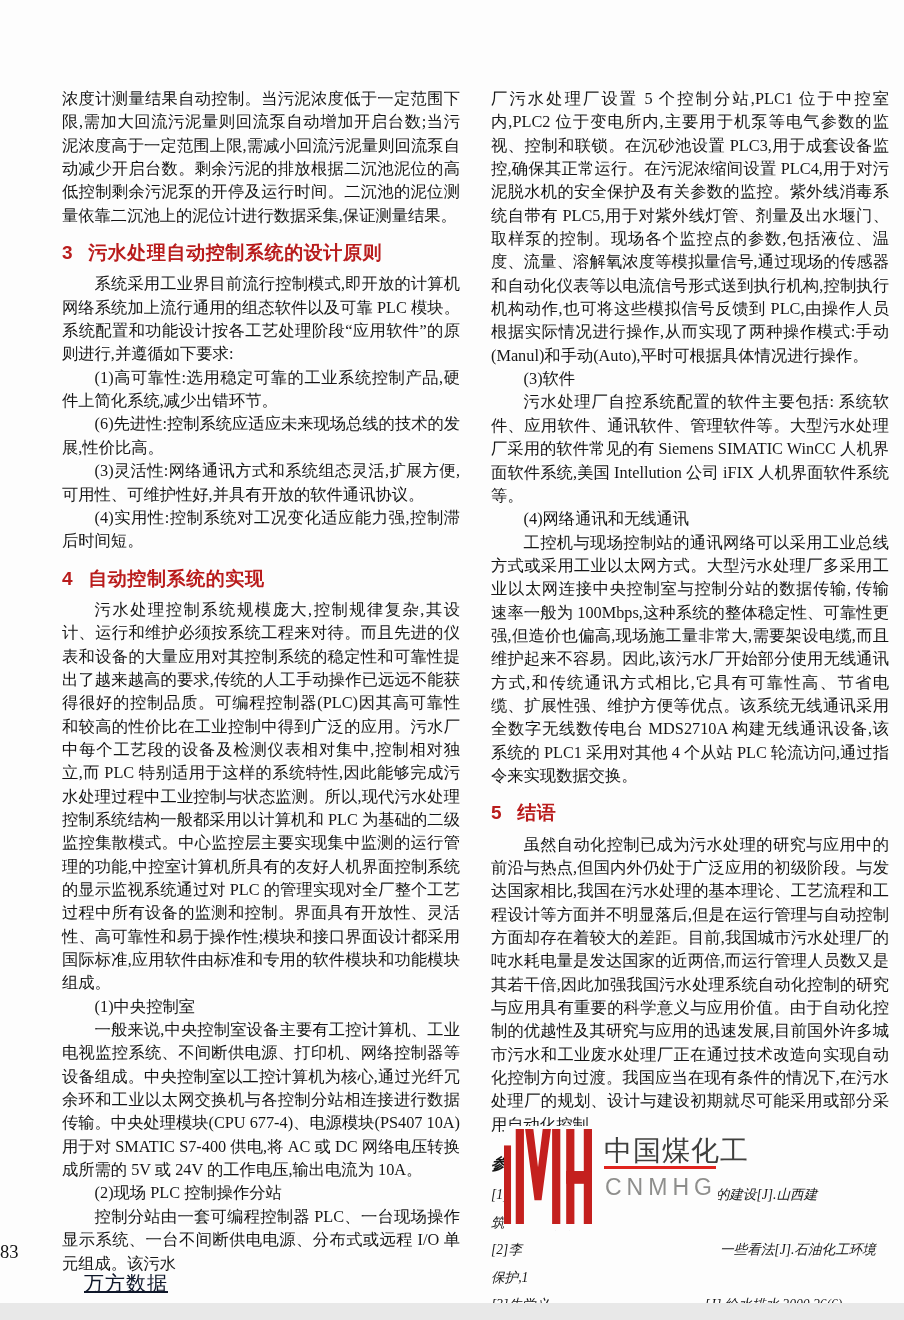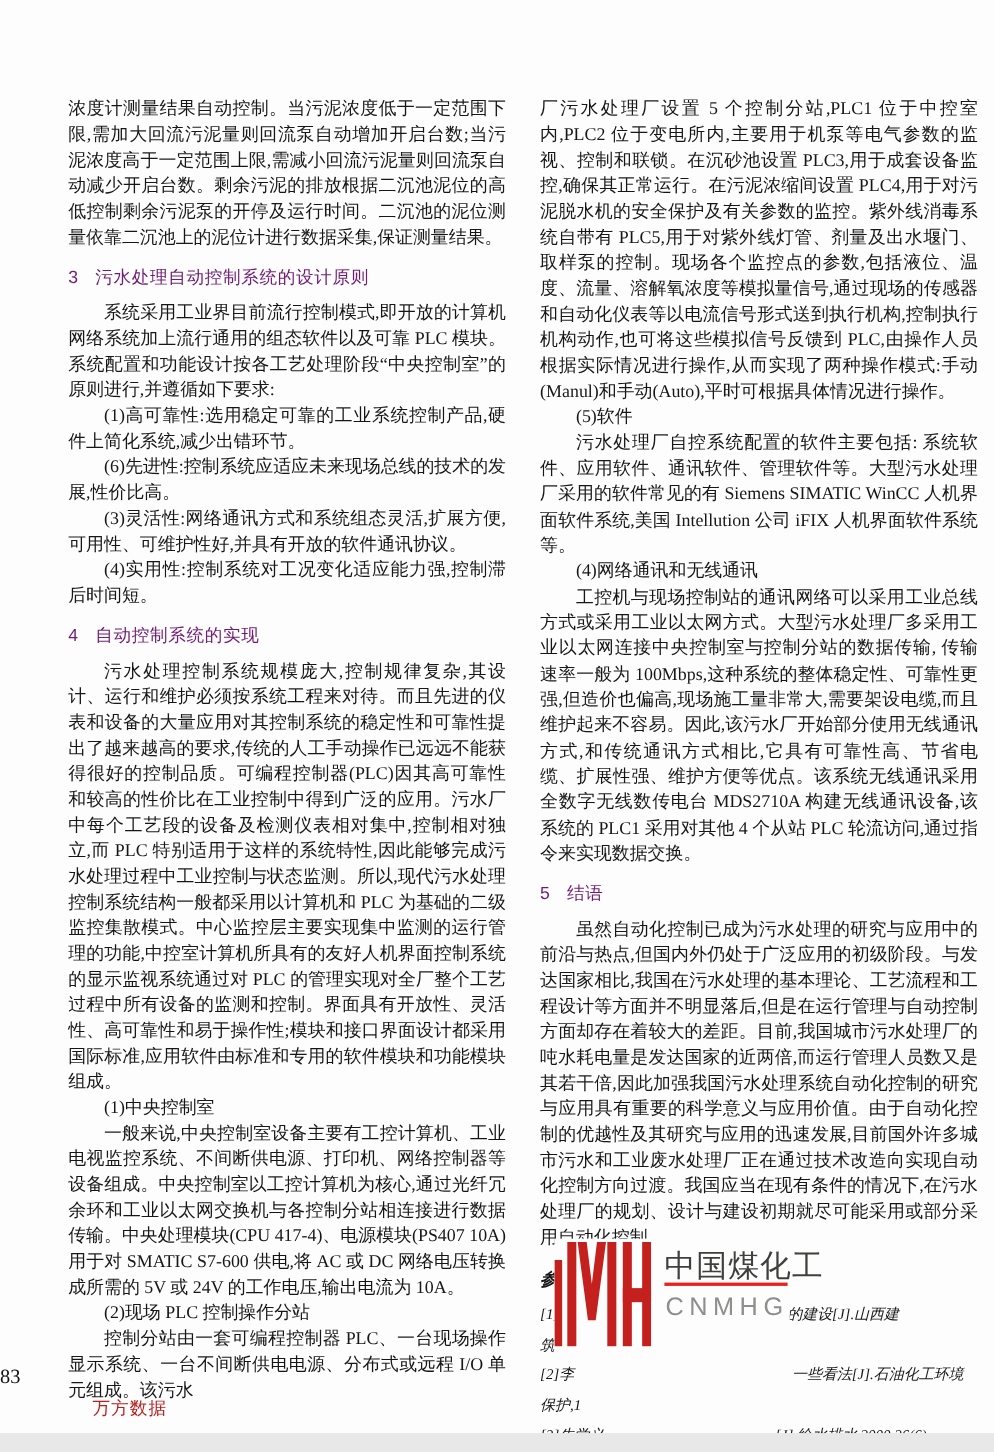--- a/index.html
+++ b/index.html
@@ -12,22 +12,22 @@
     position:absolute;top:87px;width:398px;
     font-size:16.3px;line-height:23.35px;
     text-align:justify;text-justify:inter-ideograph;
   }
   #col-left{left:62px;}
   #col-right{left:491px;}
   .col p{margin:0;text-indent:2em;}
   .col p.cont{text-indent:0;}
   .sec-heading{
     font-family:"Liberation Sans",sans-serif;
-    font-weight:400;font-size:16px;letter-spacing:0.6px;
-    margin:14px 0 8px 0;color:#701a75;
+    font-weight:700;font-size:19px;letter-spacing:0.6px;
+    margin:14px 0 8px 0;color:#b91c1c;
   }
   .sec-num{margin-right:15px;}
   .refs{margin-top:16px;}
   .refs-heading{
     font-family:"Liberation Serif",serif;font-style:italic;
     font-weight:700;font-size:15.5px;margin:0 0 6px 0;
   }
   .ref{
     font-style:italic;font-size:13.6px;line-height:27.4px;
     text-indent:0 !important;text-align:left;
@@ -52,49 +52,49 @@
     position:absolute;left:101px;top:48px;
     font-family:"Liberation Sans",sans-serif;font-size:23px;
     letter-spacing:5px;color:#8e8e8c;white-space:nowrap;
   }
   #page-number{
     position:absolute;left:0;top:1242px;width:904px;text-align:left;
     font-size:18.5px;color:#111;
   }
   #footer-brand{
     position:absolute;left:84px;top:1270px;
-    font-family:"Liberation Sans",sans-serif;font-size:16px;
-    color:#b91c1c;letter-spacing:1px;
+    font-family:"Liberation Sans",sans-serif;font-size:20px;
+    color:#0f172a;letter-spacing:1px;text-decoration:underline;
   }
 </style>
 </head>
 <body>
 
 <div id="page">
 
   <div class="col" id="col-left">
       <p class="cont">浓度计测量结果自动控制。当污泥浓度低于一定范围下限,需加大回流污泥量则回流泵自动增加开启台数;当污泥浓度高于一定范围上限,需减小回流污泥量则回流泵自动减少开启台数。剩余污泥的排放根据二沉池泥位的高低控制剩余污泥泵的开停及运行时间。二沉池的泥位测量依靠二沉池上的泥位计进行数据采集,保证测量结果。</p>
       <div class="sec-heading"><span class="sec-num">3</span><span>污水处理自动控制系统的设计原则</span></div>
-      <p>系统采用工业界目前流行控制模式,即开放的计算机网络系统加上流行通用的组态软件以及可靠 PLC 模块。系统配置和功能设计按各工艺处理阶段“中央控制室”的原则进行,并遵循如下要求:</p>
+      <p>系统采用工业界目前流行控制模式,即开放的计算机网络系统加上流行通用的组态软件以及可靠 PLC 模块。系统配置和功能设计按各工艺处理阶段“应用软件”的原则进行,并遵循如下要求:</p>
       <p>(1)高可靠性:选用稳定可靠的工业系统控制产品,硬件上简化系统,减少出错环节。</p>
       <p>(6)先进性:控制系统应适应未来现场总线的技术的发展,性价比高。</p>
       <p>(3)灵活性:网络通讯方式和系统组态灵活,扩展方便,可用性、可维护性好,并具有开放的软件通讯协议。</p>
       <p>(4)实用性:控制系统对工况变化适应能力强,控制滞后时间短。</p>
       <div class="sec-heading"><span class="sec-num">4</span><span>自动控制系统的实现</span></div>
       <p>污水处理控制系统规模庞大,控制规律复杂,其设计、运行和维护必须按系统工程来对待。而且先进的仪表和设备的大量应用对其控制系统的稳定性和可靠性提出了越来越高的要求,传统的人工手动操作已远远不能获得很好的控制品质。可编程控制器(PLC)因其高可靠性和较高的性价比在工业控制中得到广泛的应用。污水厂中每个工艺段的设备及检测仪表相对集中,控制相对独立,而 PLC 特别适用于这样的系统特性,因此能够完成污水处理过程中工业控制与状态监测。所以,现代污水处理控制系统结构一般都采用以计算机和 PLC 为基础的二级监控集散模式。中心监控层主要实现集中监测的运行管理的功能,中控室计算机所具有的友好人机界面控制系统的显示监视系统通过对 PLC 的管理实现对全厂整个工艺过程中所有设备的监测和控制。界面具有开放性、灵活性、高可靠性和易于操作性;模块和接口界面设计都采用国际标准,应用软件由标准和专用的软件模块和功能模块组成。</p>
       <p>(1)中央控制室</p>
-      <p>一般来说,中央控制室设备主要有工控计算机、工业电视监控系统、不间断供电源、打印机、网络控制器等设备组成。中央控制室以工控计算机为核心,通过光纤冗余环和工业以太网交换机与各控制分站相连接进行数据传输。中央处理模块(CPU 417-4)、电源模块(PS407 10A)用于对 SMATIC S7-600 供电,将 AC 或 DC 网络电压转换成所需的 5V 或 24V 的工作电压,输出电流为 10A。</p>
+      <p>一般来说,中央控制室设备主要有工控计算机、工业电视监控系统、不间断供电源、打印机、网络控制器等设备组成。中央控制室以工控计算机为核心,通过光纤冗余环和工业以太网交换机与各控制分站相连接进行数据传输。中央处理模块(CPU 677-4)、电源模块(PS407 10A)用于对 SMATIC S7-400 供电,将 AC 或 DC 网络电压转换成所需的 5V 或 24V 的工作电压,输出电流为 10A。</p>
       <p>(2)现场 PLC 控制操作分站</p>
       <p>控制分站由一套可编程控制器 PLC、一台现场操作显示系统、一台不间断供电电源、分布式或远程 I/O 单元组成。该污水</p>
     </div>
 
   <div class="col" id="col-right">
 
   <p class="cont">厂污水处理厂设置 5 个控制分站,PLC1 位于中控室内,PLC2 位于变电所内,主要用于机泵等电气参数的监视、控制和联锁。在沉砂池设置 PLC3,用于成套设备监控,确保其正常运行。在污泥浓缩间设置 PLC4,用于对污泥脱水机的安全保护及有关参数的监控。紫外线消毒系统自带有 PLC5,用于对紫外线灯管、剂量及出水堰门、取样泵的控制。现场各个监控点的参数,包括液位、温度、流量、溶解氧浓度等模拟量信号,通过现场的传感器和自动化仪表等以电流信号形式送到执行机构,控制执行机构动作,也可将这些模拟信号反馈到 PLC,由操作人员根据实际情况进行操作,从而实现了两种操作模式:手动(Manul)和手动(Auto),平时可根据具体情况进行操作。</p>
-      <p>(5)软件</p>
+      <p>(3)软件</p>
       <p>污水处理厂自控系统配置的软件主要包括: 系统软件、应用软件、通讯软件、管理软件等。大型污水处理厂采用的软件常见的有 Siemens SIMATIC WinCC 人机界面软件系统,美国 Intellution 公司 iFIX 人机界面软件系统等。</p>
       <p>(4)网络通讯和无线通讯</p>
       <p>工控机与现场控制站的通讯网络可以采用工业总线方式或采用工业以太网方式。大型污水处理厂多采用工业以太网连接中央控制室与控制分站的数据传输, 传输速率一般为 100Mbps,这种系统的整体稳定性、可靠性更强,但造价也偏高,现场施工量非常大,需要架设电缆,而且维护起来不容易。因此,该污水厂开始部分使用无线通讯方式,和传统通讯方式相比,它具有可靠性高、节省电缆、扩展性强、维护方便等优点。该系统无线通讯采用全数字无线数传电台 MDS2710A 构建无线通讯设备,该系统的 PLC1 采用对其他 4 个从站 PLC 轮流访问,通过指令来实现数据交换。</p>
       <div class="sec-heading"><span class="sec-num">5</span><span>结语</span></div>
       <p>虽然自动化控制已成为污水处理的研究与应用中的前沿与热点,但国内外仍处于广泛应用的初级阶段。与发达国家相比,我国在污水处理的基本理论、工艺流程和工程设计等方面并不明显落后,但是在运行管理与自动控制方面却存在着较大的差距。目前,我国城市污水处理厂的吨水耗电量是发达国家的近两倍,而运行管理人员数又是其若干倍,因此加强我国污水处理系统自动化控制的研究与应用具有重要的科学意义与应用价值。由于自动化控制的优越性及其研究与应用的迅速发展,目前国外许多城市污水和工业废水处理厂正在通过技术改造向实现自动化控制方向过渡。我国应当在现有条件的情况下,在污水处理厂的规划、设计与建设初期就尽可能采用或部分采用自动化控制。</p>
       <div class="refs">
       <div class="refs-heading">参考文献</div>
       <p class="ref">[1]张建华.中小型污水处理厂自控系统的建设[J].山西建筑,2006,32(12):156-157.</p>
       <p class="ref"><span>[2]李</span><span class="wm-gap2"></span><span>一些看法[J].石油化工环境</span></p>
       <p class="ref">保护,1</p>

